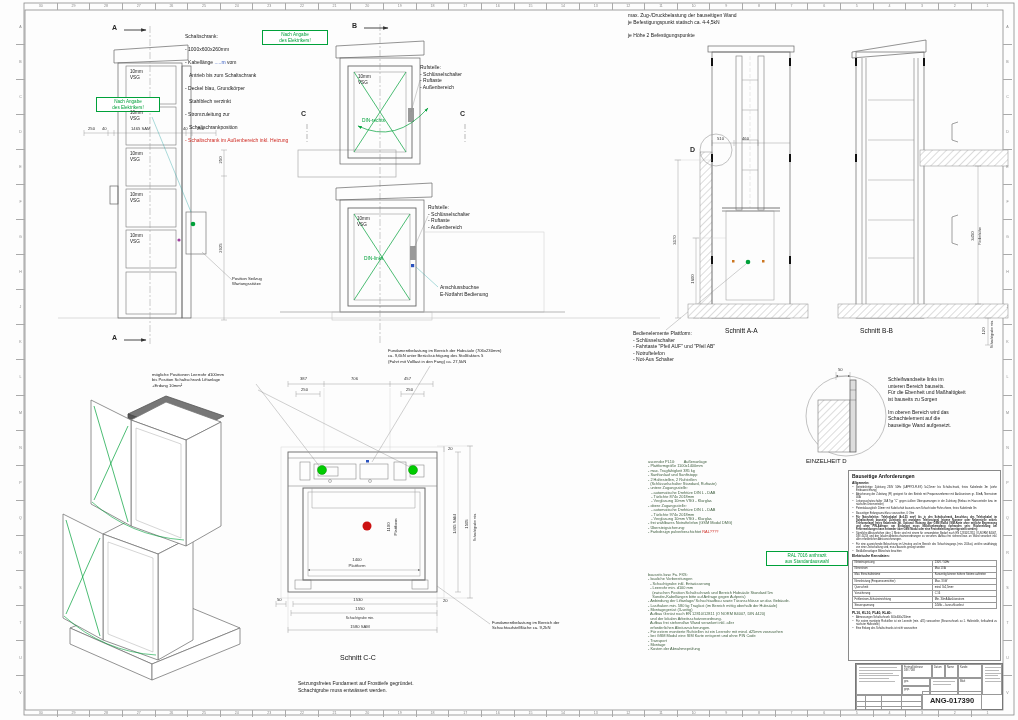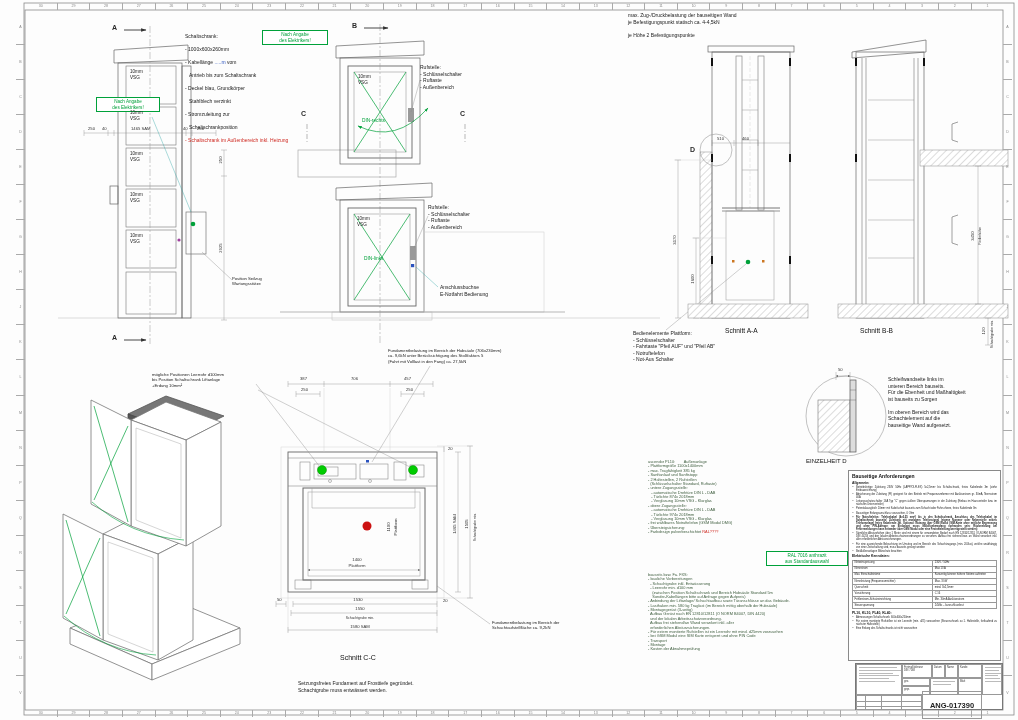--- a/index.html
+++ b/index.html
@@ -699,16 +699,16 @@
         <div class="bar" style="width:18px;"></div>
     </div>
     <div class="tbcell" style="left:102px;top:14px;width:24px;height:17px;">Blatt</div>
     <div class="tbcell" style="left:0;top:31px;width:66px;height:15px;padding:0;">
       <div style="position:absolute;left:0;top:5px;width:66px;height:0;border-top:0.5px solid #999;"></div>
       <div style="position:absolute;left:0;top:10px;width:66px;height:0;border-top:0.5px solid #999;"></div>
       <div style="position:absolute;left:8px;top:0;height:15px;border-left:0.5px solid #999;"></div>
       <div style="position:absolute;left:24px;top:0;height:15px;border-left:0.5px solid #999;"></div>
       <div style="position:absolute;left:44px;top:0;height:15px;border-left:0.5px solid #999;"></div>
     </div>
-    <div class="tbcell tbnum" style="left:66px;top:27px;width:60px;height:28px;">ANG-017390</div>
+    <div class="tbcell tbnum" style="left:66px;top:27px;width:60px;height:19px;">ANG-017390</div>
   </div>
 
 </div>
 
 </body></html>

